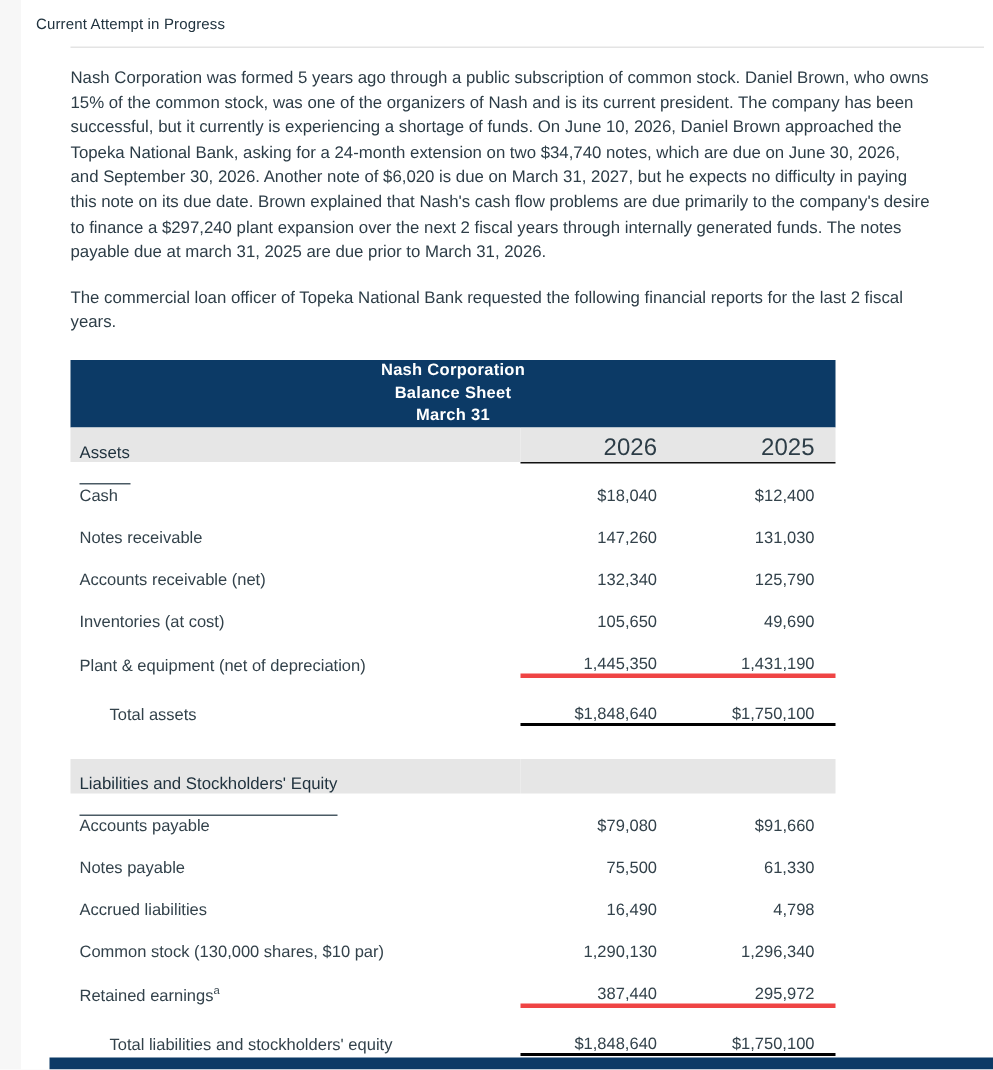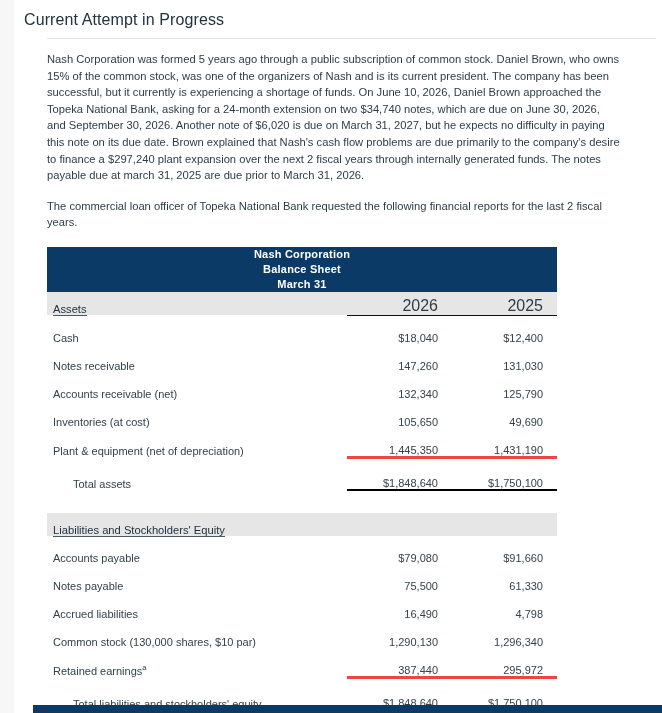--- a/index.html
+++ b/index.html
@@ -22,21 +22,21 @@
     top: 0;
     width: 648px;
     height: 713px;
     background: #ffffff;
     box-sizing: border-box;
   }
 
   
   .attempt-header {
     padding: 11px 0 9px 10px;
-    font-size: 16px;
+    font-size: 10px;
     color: #21333f;
     letter-spacing: .1px;
   }
   .attempt-divider {
     height: 1px;
     background: #e4e4e4;
     margin: 0 6px 0 33px;
   }
 
   
@@ -89,21 +89,21 @@
     height: 23px;
     font-size: 11.2px;
     padding-top: 2px;
   }
   .section-head .sect-title {
     padding-left: 6px;
     color: #21333f;
   }
   .section-head .sect-title span {
     border-bottom: 1px solid #4a5a64;
-    padding-bottom: 0;
+    padding-bottom: 14px;
   }
   .section-head .yr {
     text-align: right;
     padding-right: 14px;
     color: #2d3d47;
     font-size: 16px;
   }
   .section-head .yr.ul { border-bottom: 1px solid #111111; }
   .section-head .yr.sp { border-bottom: none; }
 

